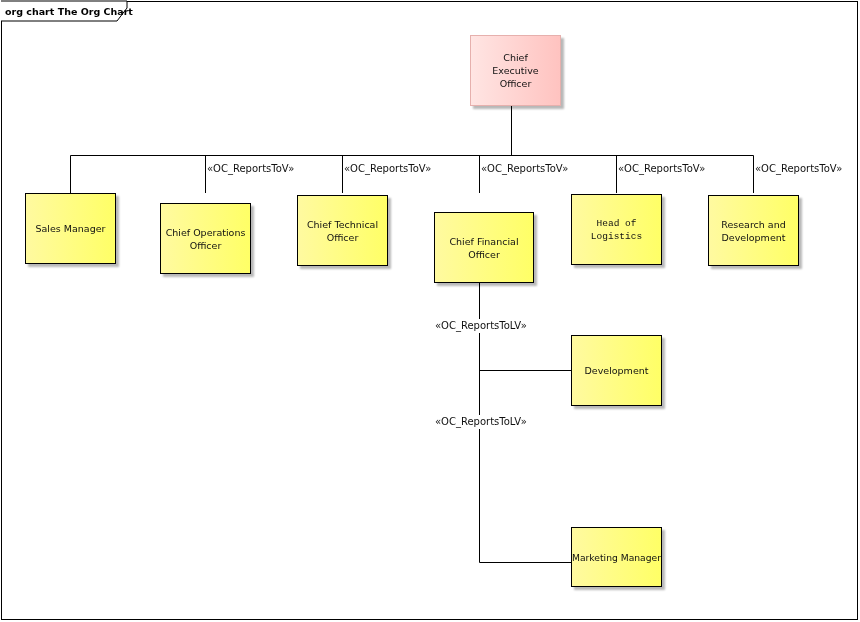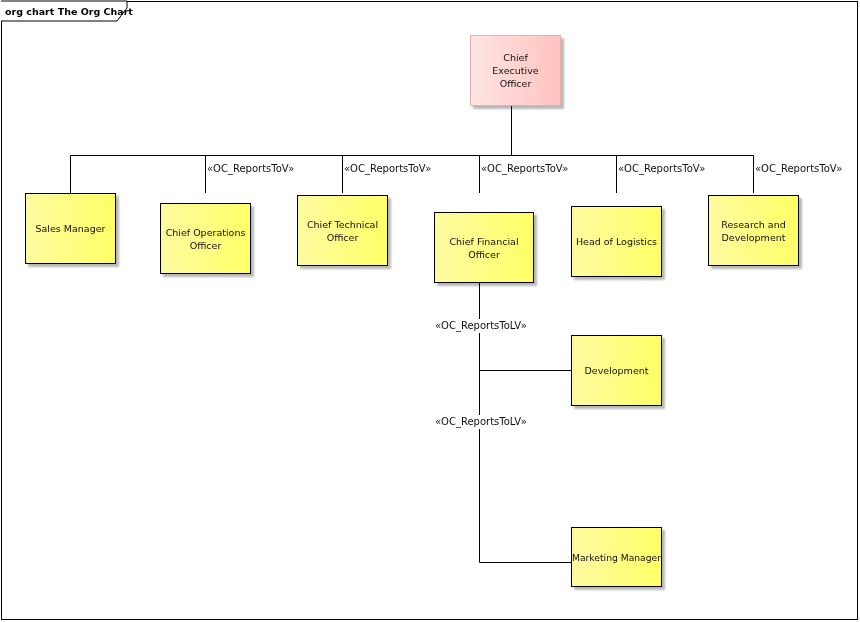--- a/index.html
+++ b/index.html
@@ -57,21 +57,21 @@
 </div>
 <div class="node yellow" style="left:160px;top:195px;width:91px;height:71px;margin-top:8px;">
   <span style="width:82px;">Chief Operations Officer</span>
 </div>
 <div class="node yellow" style="left:297px;top:195px;width:91px;height:71px;">
   <span style="width:78px;">Chief Technical Officer</span>
 </div>
 <div class="node yellow" style="left:434px;top:212px;width:100px;height:71px;">
   <span style="width:76px;">Chief Financial Officer</span>
 </div>
-<div class="node yellow" style="left:571px;top:206px;width:91px;height:71px;">
+<div class="node yellow" style="left:571px;top:194px;width:91px;height:71px;font-family:Liberation Mono, monospace;">
   <span>Head of Logistics</span>
 </div>
 <div class="node yellow" style="left:708px;top:195px;width:91px;height:71px;">
   <span style="width:70px;">Research and Development</span>
 </div>
 <div class="node yellow" style="left:571px;top:335px;width:91px;height:71px;">
   <span>Development</span>
 </div>
 <div class="node yellow" style="left:571px;top:527px;width:91px;height:60px;">
   <span style="padding:0;font-size:9.2px;white-space:nowrap;">Marketing Manager</span>

